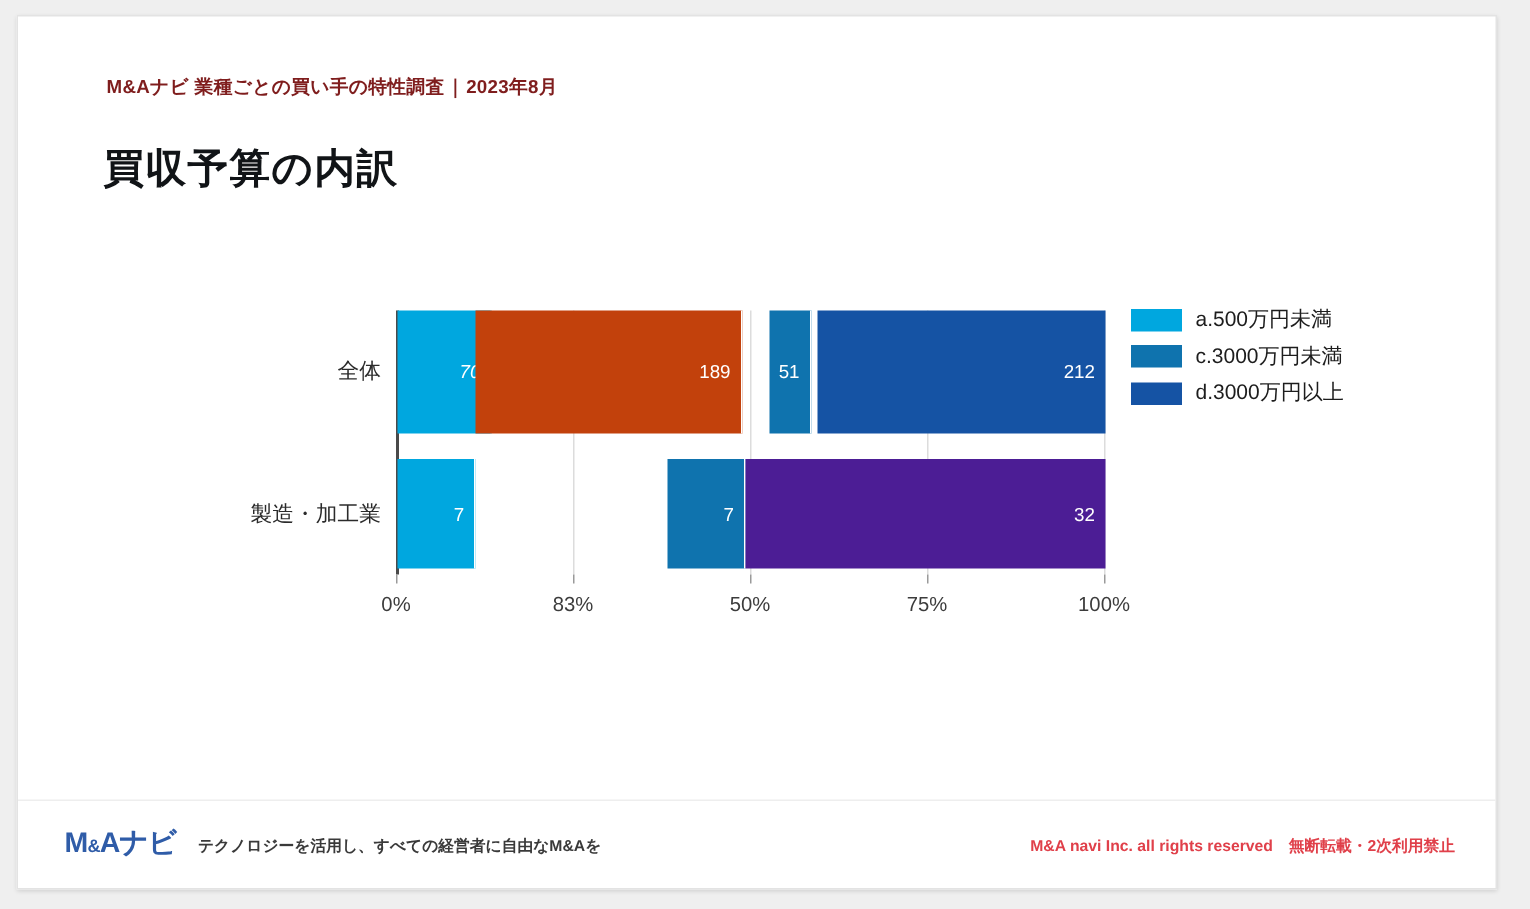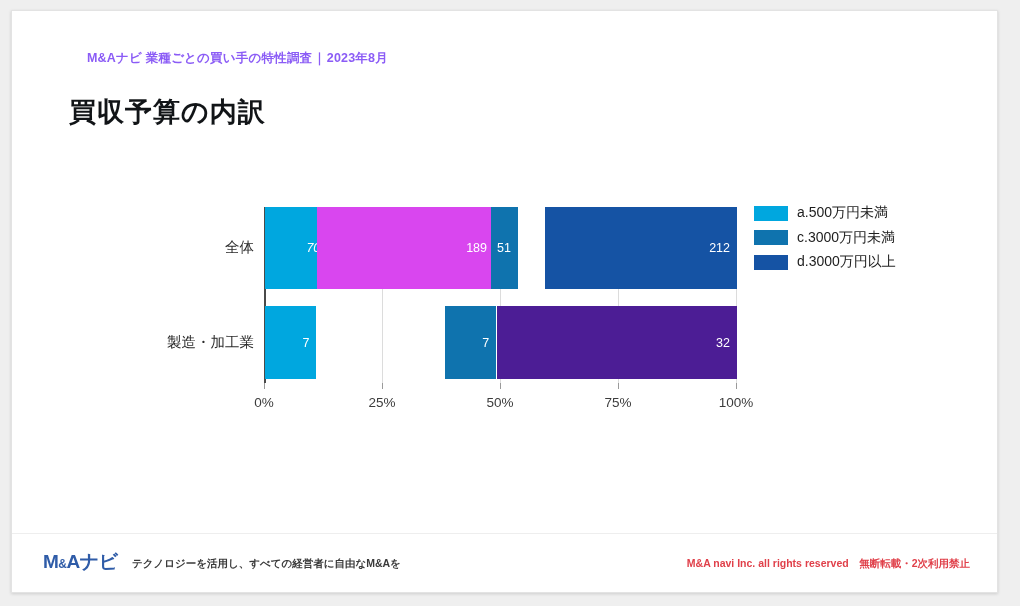--- a/index.html
+++ b/index.html
@@ -18,25 +18,25 @@
     height: 583px;
     background: #ffffff;
     border: 1px solid #e3e3e3;
     box-shadow: 0 1px 3px rgba(0,0,0,0.14);
     overflow: hidden;
   }
 
   
   .eyebrow {
     position: absolute;
-    left: 75px;
+    left: 59px;
     top: 39px;
     font-size: 12.5px;
     font-weight: bold;
-    color: #8b5cf6;
+    color: #7f1d1d;
     letter-spacing: 0.2px;
     white-space: nowrap;
   }
   .eyebrow .sep { font-weight: bold; padding: 0 1px; }
   .page-title {
     position: absolute;
     left: 57px;
     top: 83px;
     font-size: 27px;
     font-weight: bold;
@@ -179,36 +179,36 @@
   <div id="chart">
       <div class="gridline" style="left: 252px; top: 196px; height: 176px;"></div>
       <div class="gridline" style="left: 370px; top: 196px; height: 176px;"></div>
       <div class="gridline" style="left: 488px; top: 196px; height: 176px;"></div>
       <div class="gridline" style="left: 606px; top: 196px; height: 176px;"></div>
       <div class="gridline" style="left: 724px; top: 196px; height: 176px;"></div>
       <div class="axis-line" style="left: 252px; top: 196px; width: 1.5px; height: 176px;"></div>
       <div class="tick" style="left: 252px; top: 372px; height: 6px;"></div>
       <div class="tick-label" style="left: 252px; top: 384px;">0%</div>
       <div class="tick" style="left: 370px; top: 372px; height: 6px;"></div>
-      <div class="tick-label" style="left: 370px; top: 384px;">25%</div>
+      <div class="tick-label" style="left: 370px; top: 384px;">83%</div>
       <div class="tick" style="left: 488px; top: 372px; height: 6px;"></div>
       <div class="tick-label" style="left: 488px; top: 384px;">50%</div>
       <div class="tick" style="left: 606px; top: 372px; height: 6px;"></div>
       <div class="tick-label" style="left: 606px; top: 384px; text-align: right;">75%</div>
       <div class="tick" style="left: 724px; top: 372px; height: 6px;"></div>
       <div class="tick-label" style="left: 724px; top: 384px;">100%</div>
       <div class="cat-label" style="left: 92px; width: 150px; top: 227px;">全体</div>
       <div class="bar-row" style="left: 253px; top: 196px; width: 472px; height: 82px;">
         <div class="seg" style="left: 0px; width: 63.295px; background: rgb(0, 167, 223); font-style: italic;">
           <span class="seg-val">70</span>
         </div>
-        <div class="seg" style="left: 52px; width: 178px; background: #d946ef;">
+        <div class="seg" style="left: 52px; width: 178px; background: #c2410c;">
           <span class="seg-val">189</span>
         </div>
-        <div class="seg" style="left: 226px; width: 28px; background: rgb(15, 115, 174);">
+        <div class="seg" style="left: 248px; width: 28px; background: rgb(15, 115, 174);">
           <span class="seg-val">51</span>
         </div>
         <div class="seg" style="left: 280.307px; width: 191.693px; background: rgb(21, 83, 164);">
           <span class="seg-val">212</span>
         </div>
       </div>
       <div class="cat-label" style="left: 92px; width: 150px; top: 321.5px;">製造・加工業</div>
       <div class="bar-row" style="left: 253px; top: 295px; width: 472px; height: 73px;">
         <div class="seg" style="left: 0px; width: 52.4444px; background: rgb(0, 167, 223);">
           <span class="seg-val">7</span>

